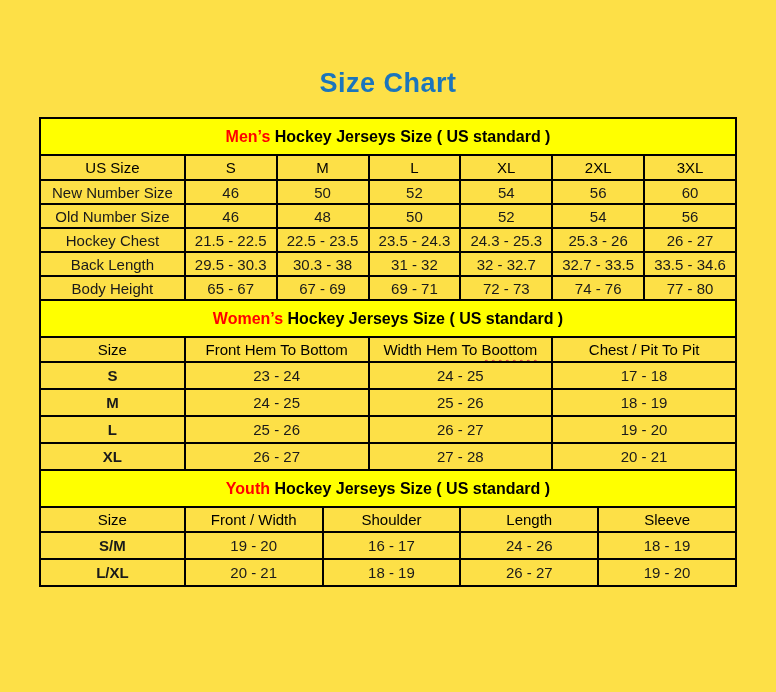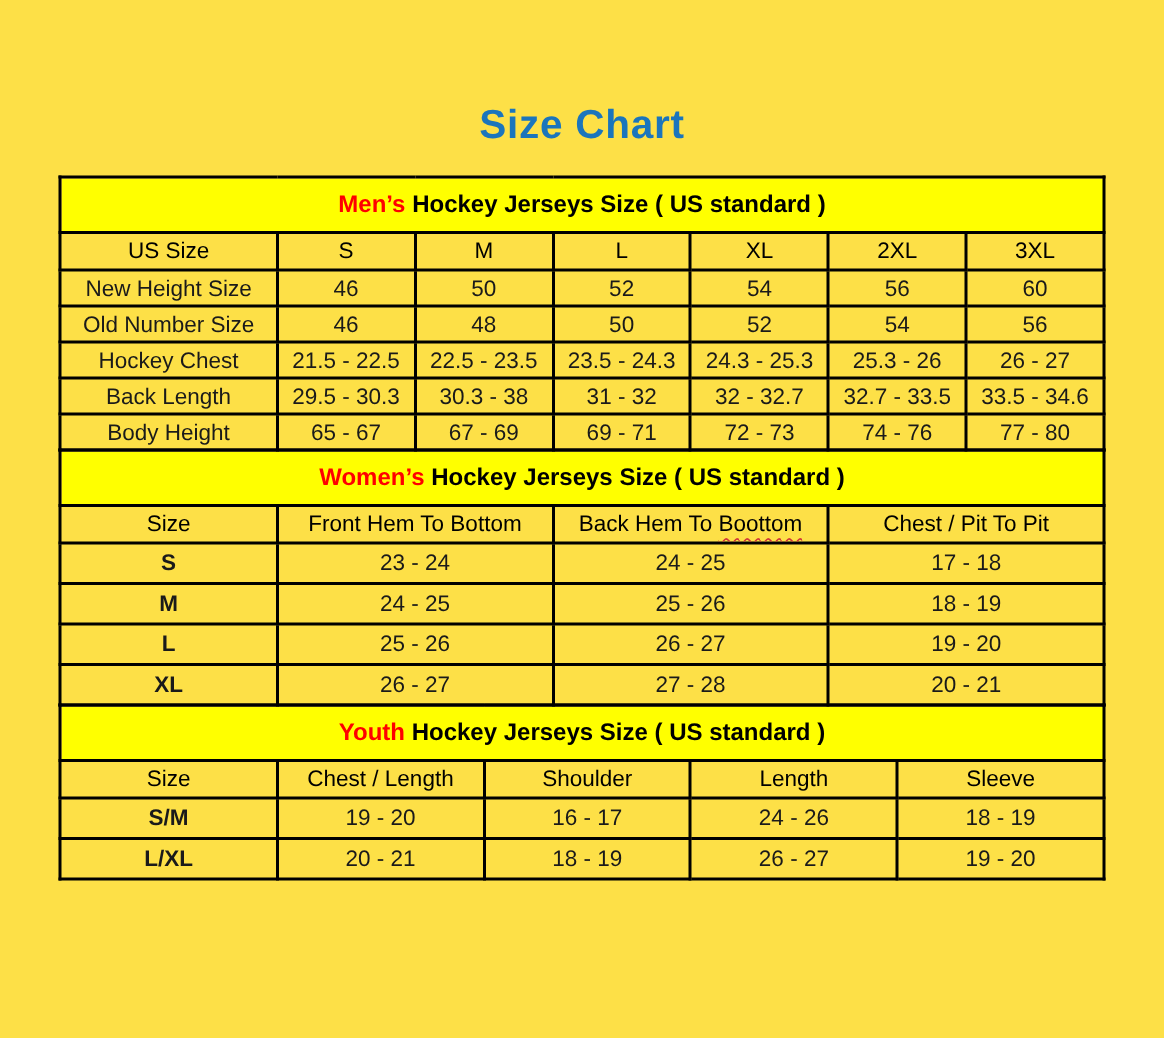--- a/index.html
+++ b/index.html
@@ -88,21 +88,21 @@
       <tr class="head-row">
         <th>US Size</th>
         <th>S</th>
         <th>M</th>
         <th>L</th>
         <th>XL</th>
         <th>2XL</th>
         <th>3XL</th>
       </tr>
       <tr class="data-row">
-        <td class="row-label">New Height Size</td>
+        <td class="row-label">New Number Size</td>
         <td>46</td>
         <td>50</td>
         <td>52</td>
         <td>54</td>
         <td>56</td>
         <td>60</td>
       </tr>
       <tr class="data-row">
         <td class="row-label">Old Number Size</td>
         <td>46</td>
@@ -149,21 +149,21 @@
           <col style="width:26.4%">
           <col style="width:26.4%">
       </colgroup>
       <tbody>
           <tr class="bar-row">
         <td colspan="4"><span class="accent">Women’s</span><span> Hockey Jerseys Size ( US standard )</span></td>
       </tr>
       <tr class="head-row">
         <th>Size</th>
         <th>Front Hem To Bottom</th>
-        <th><span>Back Hem To</span> <span class="squiggle">Boottom</span></th>
+        <th><span>Width Hem To</span> <span class="squiggle">Boottom</span></th>
         <th>Chest / Pit To Pit</th>
       </tr>
       <tr class="data-row tall">
         <td class="row-label bold">S</td>
         <td>23 - 24</td>
         <td>24 - 25</td>
         <td>17 - 18</td>
       </tr>
       <tr class="data-row tall">
         <td class="row-label bold">M</td>
@@ -193,21 +193,21 @@
           <col style="width:19.8%">
           <col style="width:19.8%">
           <col style="width:19.8%">
       </colgroup>
       <tbody>
           <tr class="bar-row">
         <td colspan="5"><span class="accent">Youth</span><span> Hockey Jerseys Size ( US standard )</span></td>
       </tr>
       <tr class="head-row">
         <th>Size</th>
-        <th>Chest / Length</th>
+        <th>Front / Width</th>
         <th>Shoulder</th>
         <th>Length</th>
         <th>Sleeve</th>
       </tr>
       <tr class="data-row tall">
         <td class="row-label bold">S/M</td>
         <td>19 - 20</td>
         <td>16 - 17</td>
         <td>24 - 26</td>
         <td>18 - 19</td>

